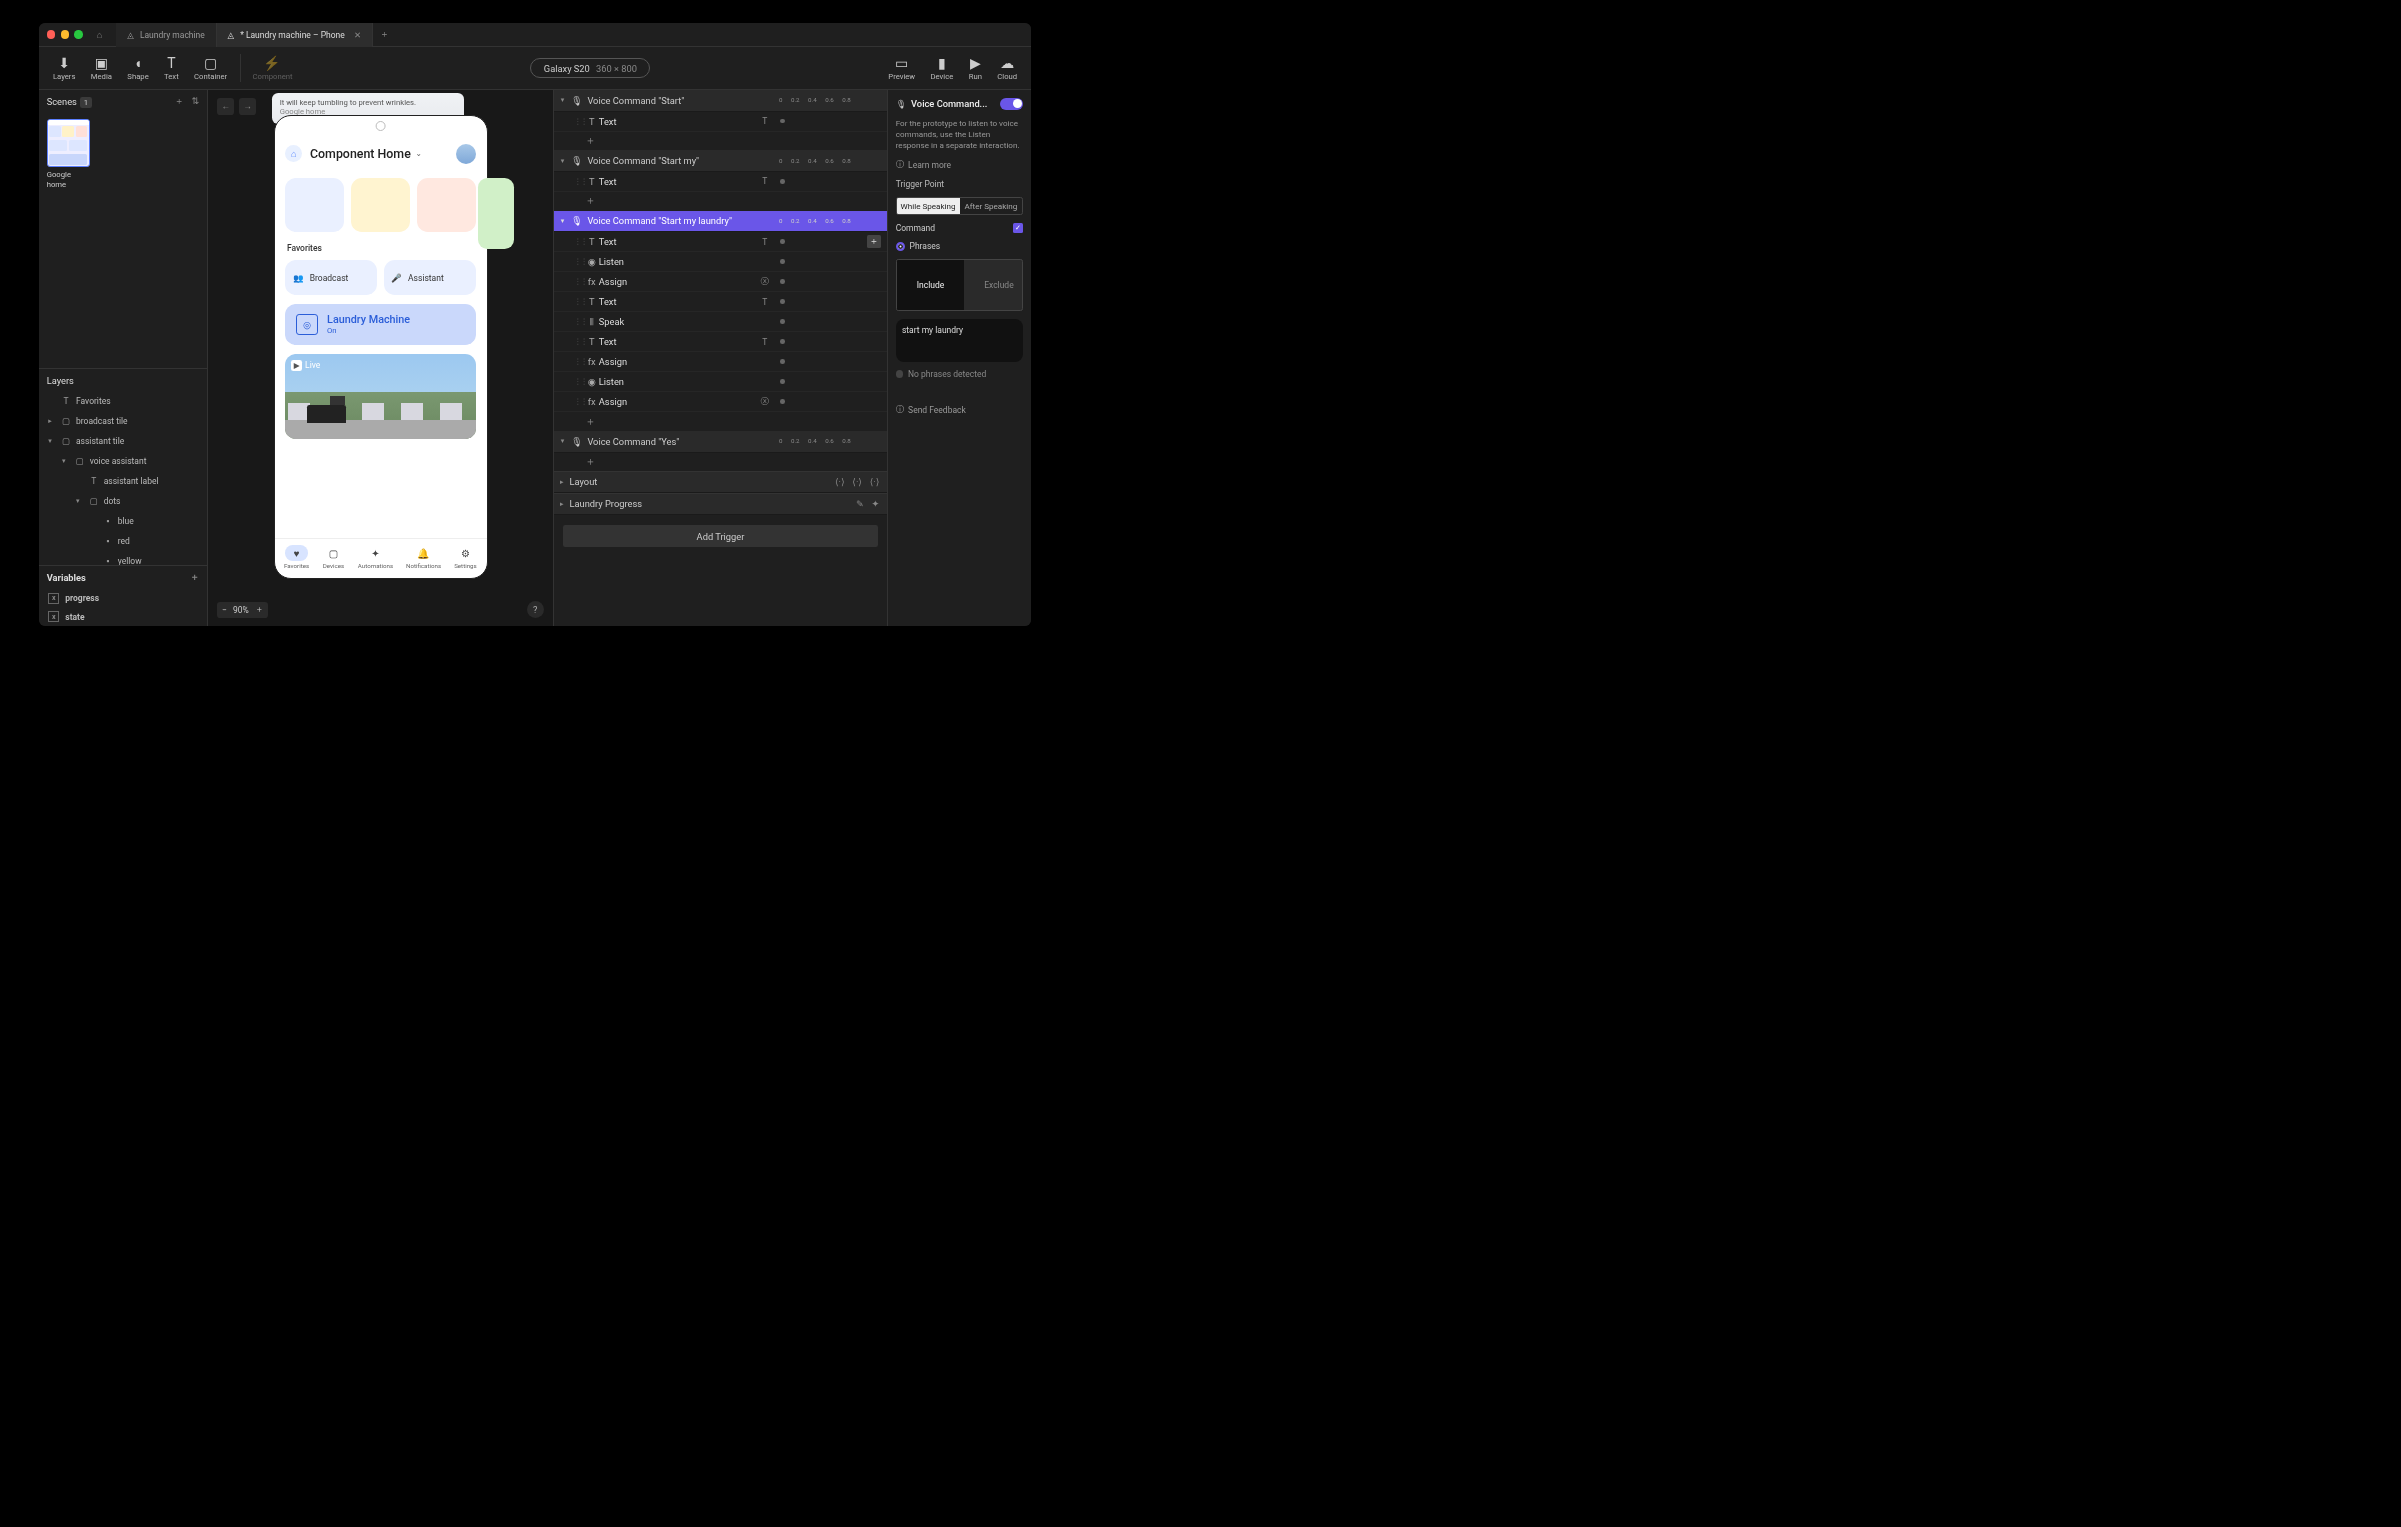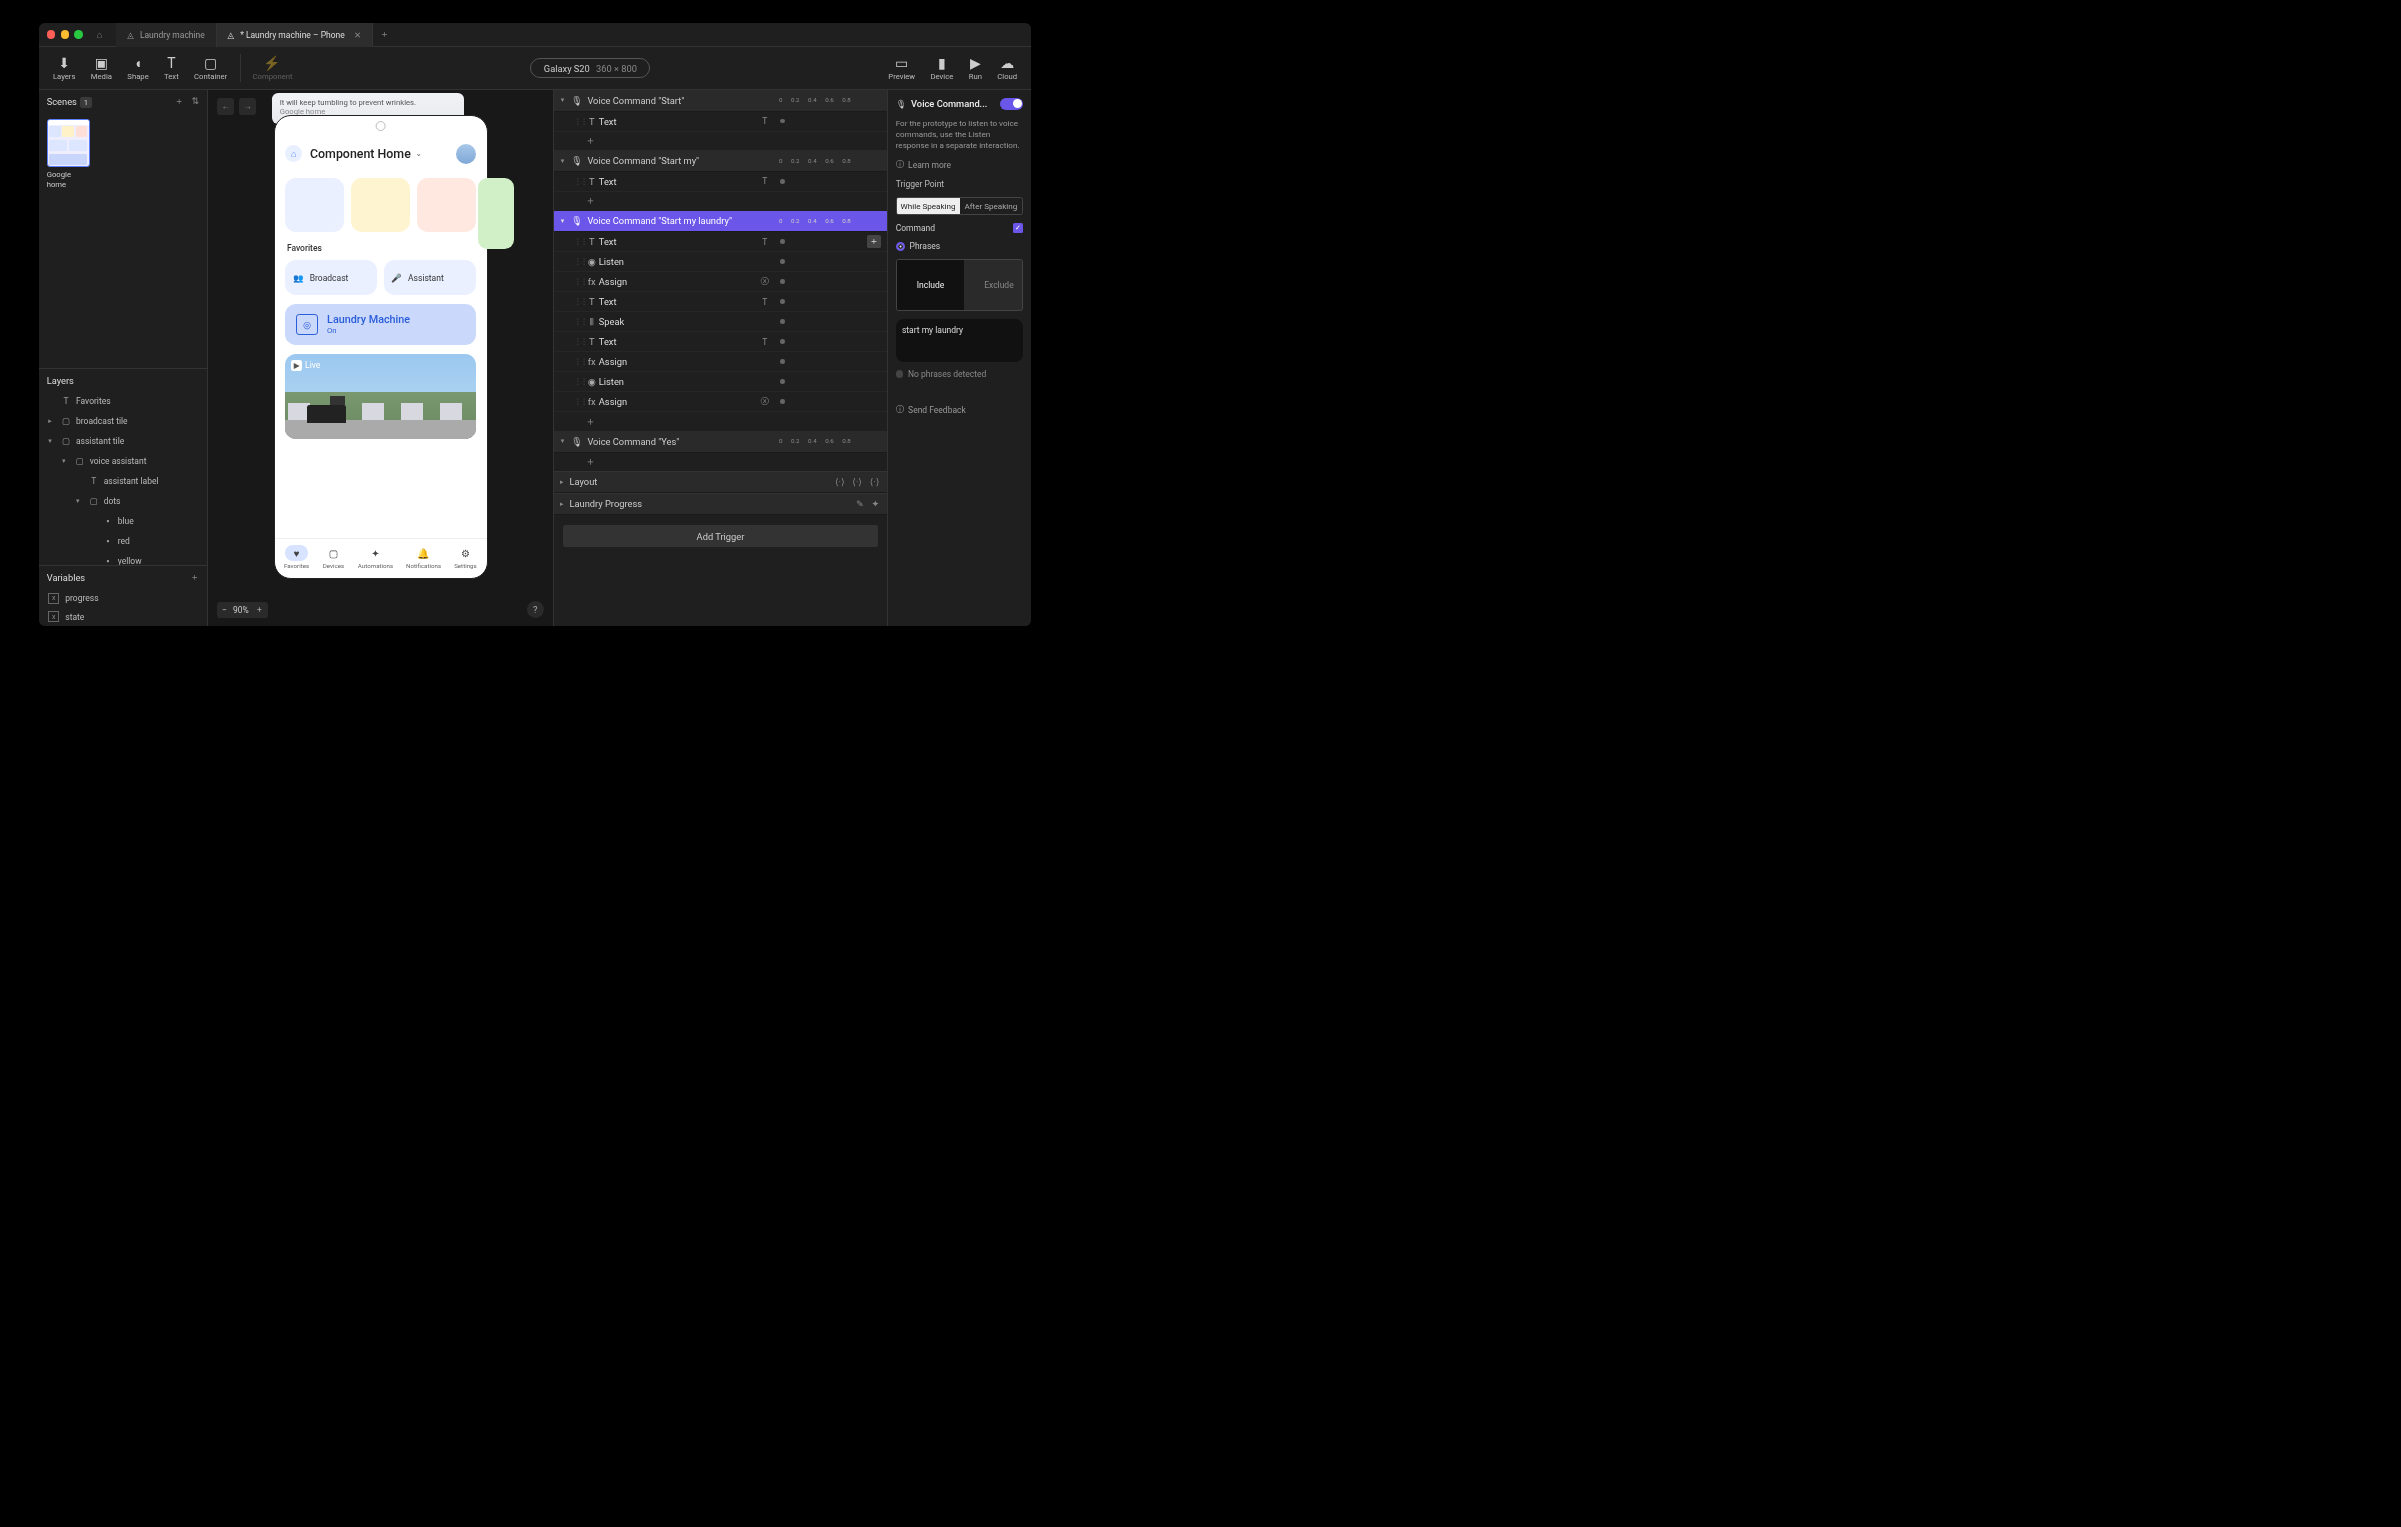--- a/index.html
+++ b/index.html
@@ -33,21 +33,21 @@
 .scene-thumb { margin:6.2px 7.7px; width:43px; }
 .scene-thumb .img { width:43px; height:48px; background:#eef; border:1.5px solid #5b7fff; border-radius:3.1px; overflow:hidden; display:flex; flex-direction:column; }
 .scene-thumb .img .bar{height:4.6px;background:#fff}
 .scene-thumb .img .row{flex:1;display:flex;gap:1.5px;padding:1.5px}
 .scene-thumb .img .sq{flex:1;border-radius:1.5px}
 .scene-thumb .label { font-size:7.7px; color:#ccc; margin-top:3.1px; line-height:1.2;}
 .layers { flex:1; overflow:auto; }
 .lyr { display:flex; align-items:center; height:20px; padding-left:7.7px; color:#bbb; font-size:8.5px; gap:4.6px; }
 .lyr .arrow{width:7.7px; color:#888; font-size:7px;}
 .lyr .ico{width:10.8px;text-align:center;color:#999}
-.vars { border-top:0.8px solid #333; }
+.vars { border-top:0.8px solid #333;font-weight:bold; }
 .var-row { display:flex; align-items:center; height:18.6px; padding-left:9.3px; gap:6.2px; font-size:8.5px; color:#bbb;}
 .var-row .vi{width:10.8px;height:10.8px;border:0.8px solid #666;display:flex;align-items:center;justify-content:center;font-size:7px;color:#888;}
 
 
 .canvas { flex:1; background:#181818; position:relative; display:flex; align-items:flex-start; justify-content:center; padding-top:25px; }
 .nav-arrows { position:absolute; top:7.7px; left:9.3px; display:flex; gap:4.6px; }
 .nav-arrows .btn { width:17px;height:17px;background:#2a2a2a;border-radius:3.1px;display:flex;align-items:center;justify-content:center;color:#888;font-size:8.5px;}
 .zoom { position:absolute; bottom:7.7px; left:9.3px; display:flex; align-items:center; gap:6.2px; background:#2a2a2a;border-radius:3.1px; padding:2.3px 4.6px; font-size:8.5px; color:#ccc;}
 .help { position:absolute; bottom:7.7px; right:9.3px; width:17px;height:17px;border-radius:50%;background:#2a2a2a;display:flex;align-items:center;justify-content:center;color:#aaa;font-size:9.3px;}
 .phone-wrap { position:relative; }

